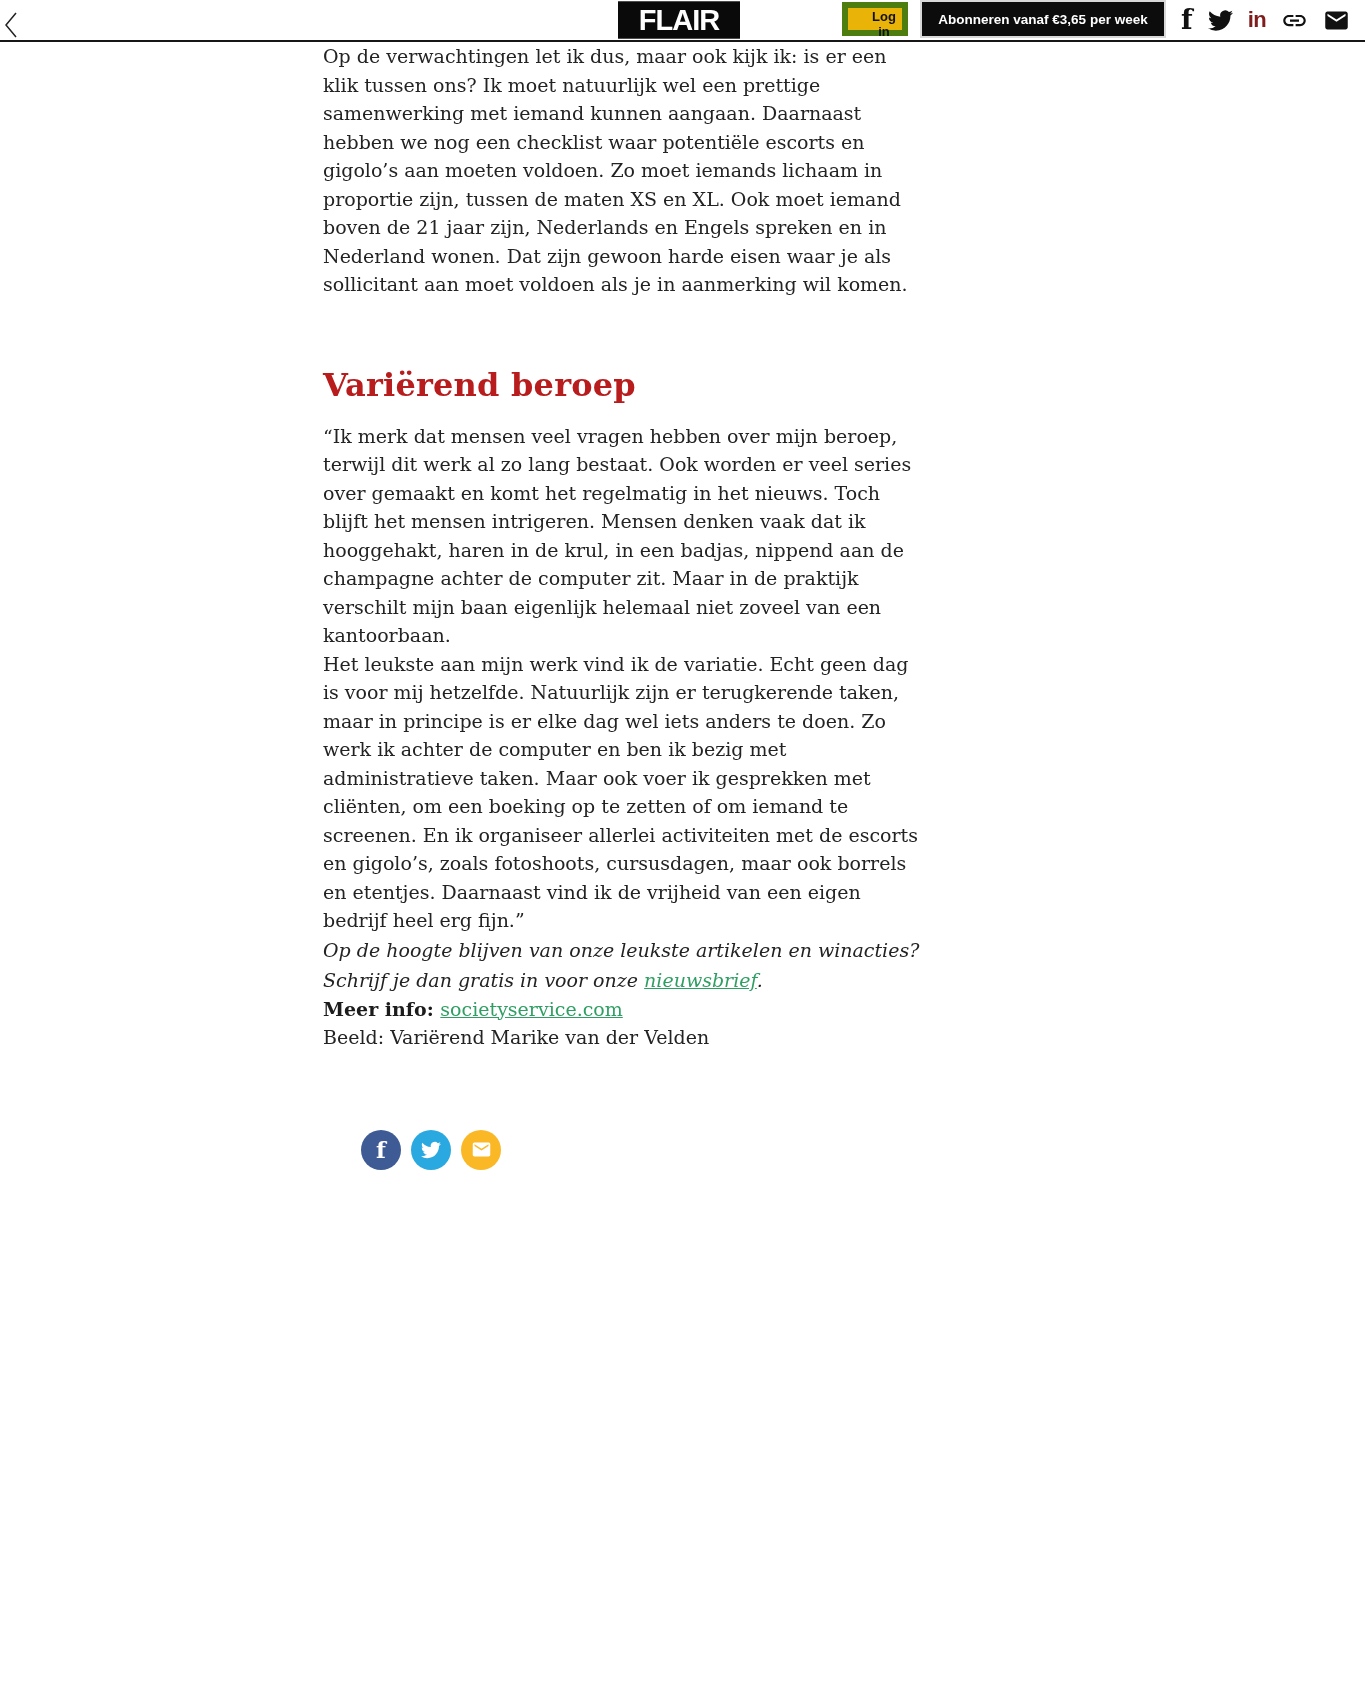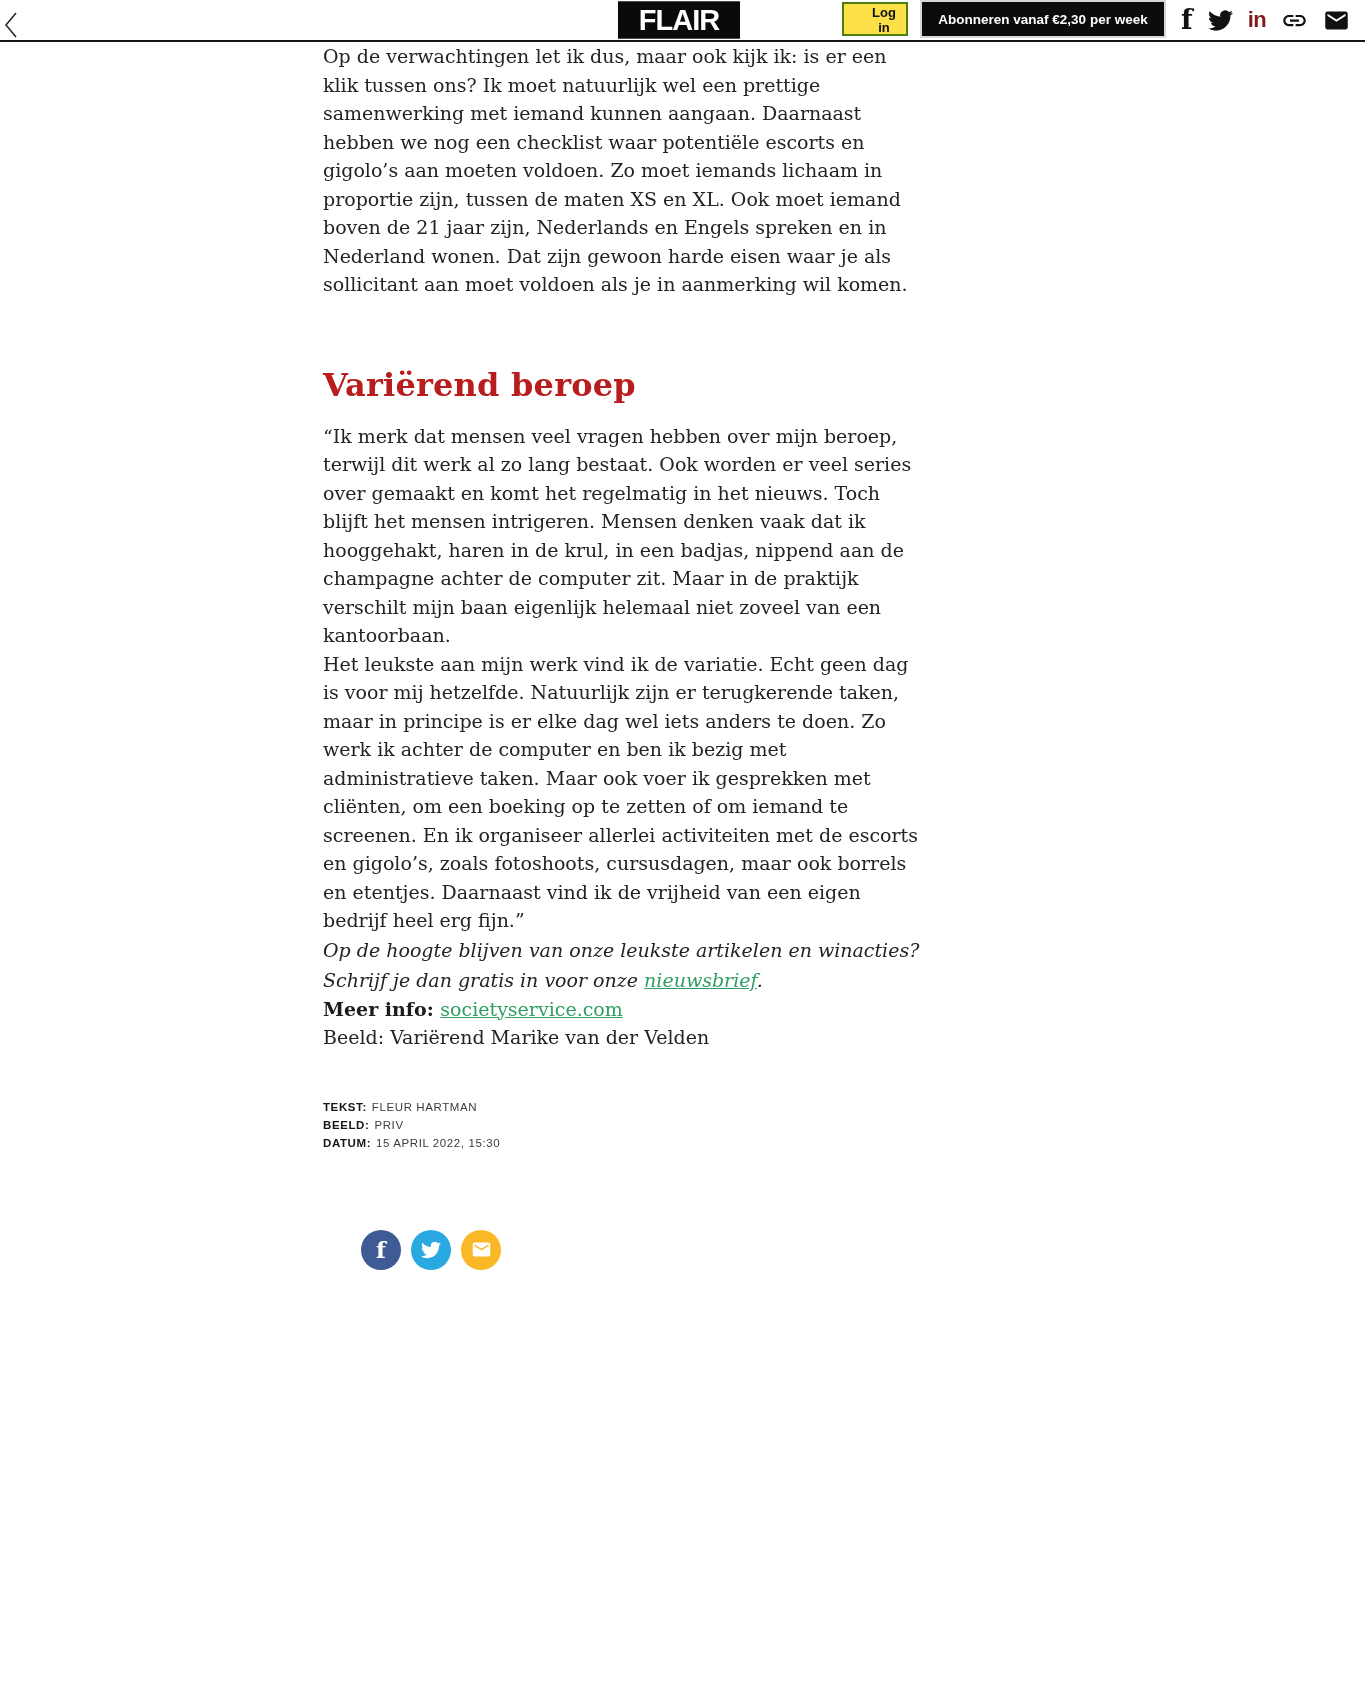--- a/index.html
+++ b/index.html
@@ -29,21 +29,21 @@
     width: 122px; height: 36px;
     background: #0a0a0a; color: #fff;
     display: flex; align-items: center; justify-content: center;
     font-weight: bold; font-size: 29px; letter-spacing: -1px;
     font-family: "Liberation Sans", sans-serif;
     transform: scaleY(1.04);
   }
   .login-button {
     position: absolute; left: 842px; top: 2px;
     width: 66px; height: 34px;
-    background: #fde047; border: 2px solid #4d7c0f;
+    background: #eab308; border: 6px solid #4d7c0f;
     font-weight: bold; font-size: 13px; color: #111;
     font-family: "Liberation Sans", sans-serif;
     cursor: pointer;
     padding-left: 24px;
   }
   .subscribe-button {
     position: absolute; left: 920px; top: 0px;
     width: 246px; height: 38px;
     background: #0c0c0c; border: 2px solid #d8d8d8;
     color: #fff; font-weight: bold; font-size: 13.5px;
@@ -132,21 +132,21 @@
       <svg width="14" height="26" viewBox="0 0 14 26">
           <polyline points="12,1 2,13 12,25" fill="none" stroke="#222" stroke-width="1.5"></polyline>
         </svg>
     </span>
   </button>
 
   <div class="logo">FLAIR</div>
 
   <button class="login-button">Log in</button>
 
-  <button class="subscribe-button">Abonneren vanaf €2,30 per week</button>
+  <button class="subscribe-button">Abonneren vanaf €3,65 per week</button>
 
   <nav class="header-social">
     <button class="hs-icon" aria-label="facebook">
       <span class="glyph-f">f</span>
     </button>
     <button class="hs-icon" aria-label="twitter">
       <svg width="25" height="25" viewBox="0 0 24 24">
           <path fill="#111" d="M23.953 4.57a10 10 0 01-2.825.775 4.958 4.958 0 002.163-2.723c-.951.555-2.005.959-3.127 1.184a4.92 4.92 0 00-8.384 4.482C7.69 8.095 4.067 6.13 1.64 3.162a4.822 4.822 0 00-.666 2.475c0 1.71.87 3.213 2.188 4.096a4.904 4.904 0 01-2.228-.616v.06a4.923 4.923 0 003.946 4.827 4.996 4.996 0 01-2.212.085 4.936 4.936 0 004.604 3.417 9.867 9.867 0 01-6.102 2.105c-.39 0-.779-.023-1.17-.067a13.995 13.995 0 007.557 2.209c9.053 0 13.998-7.496 13.998-13.985 0-.21 0-.42-.015-.63A9.935 9.935 0 0024 4.59z"></path>
         </svg>
     </button>
@@ -174,25 +174,20 @@
   <p class="quote-paragraph-1">“Ik merk dat mensen veel vragen hebben over mijn beroep, terwijl dit werk al zo lang bestaat. Ook worden er veel series over gemaakt en komt het regelmatig in het nieuws. Toch blijft het mensen intrigeren. Mensen denken vaak dat ik hooggehakt, haren in de krul, in een badjas, nippend aan de champagne achter de computer zit. Maar in de praktijk verschilt mijn baan eigenlijk helemaal niet zoveel van een kantoorbaan.</p>
 
   <p class="quote-paragraph-2">Het leukste aan mijn werk vind ik de variatie. Echt geen dag is voor mij hetzelfde. Natuurlijk zijn er terugkerende taken, maar in principe is er elke dag wel iets anders te doen. Zo werk ik achter de computer en ben ik bezig met administratieve taken. Maar ook voer ik gesprekken met cliënten, om een boeking op te zetten of om iemand te screenen. En ik organiseer allerlei activiteiten met de escorts en gigolo’s, zoals fotoshoots, cursusdagen, maar ook borrels en etentjes. Daarnaast vind ik de vrijheid van een eigen bedrijf heel erg fijn.”</p>
 
   <p class="newsletter-paragraph"><span>Op de hoogte blijven van onze leukste artikelen en winacties? Schrijf je dan gratis in voor onze </span><a class="green-link">nieuwsbrief</a><span>.</span></p>
 
   <p class="more-info"><span class="more-info-label">Meer info: </span><a class="green-link">societyservice.com</a></p>
 
   <p class="image-credit">Beeld: Variërend Marike van der Velden</p>
 
-  <div class="meta-block">
-    <div><span class="meta-label">TEKST:</span><span class="meta-value">FLEUR HARTMAN</span></div>
-    <div><span class="meta-label">BEELD:</span><span class="meta-value">PRIV</span></div>
-    <div><span class="meta-label">DATUM:</span><span class="meta-value">15 APRIL 2022, 15:30</span></div>
-  </div>
 
   <div class="share-row">
     <button class="share-circle share-facebook" aria-label="deel op facebook">
       <span class="glyph">f</span>
     </button>
     <button class="share-circle share-twitter" aria-label="deel op twitter">
       <span>
         <svg width="20" height="20" viewBox="0 0 24 24" style="display:block">
             <path fill="#fff" d="M23.953 4.57a10 10 0 01-2.825.775 4.958 4.958 0 002.163-2.723c-.951.555-2.005.959-3.127 1.184a4.92 4.92 0 00-8.384 4.482C7.69 8.095 4.067 6.13 1.64 3.162a4.822 4.822 0 00-.666 2.475c0 1.71.87 3.213 2.188 4.096a4.904 4.904 0 01-2.228-.616v.06a4.923 4.923 0 003.946 4.827 4.996 4.996 0 01-2.212.085 4.936 4.936 0 004.604 3.417 9.867 9.867 0 01-6.102 2.105c-.39 0-.779-.023-1.17-.067a13.995 13.995 0 007.557 2.209c9.053 0 13.998-7.496 13.998-13.985 0-.21 0-.42-.015-.63A9.935 9.935 0 0024 4.59z"></path>
           </svg>

